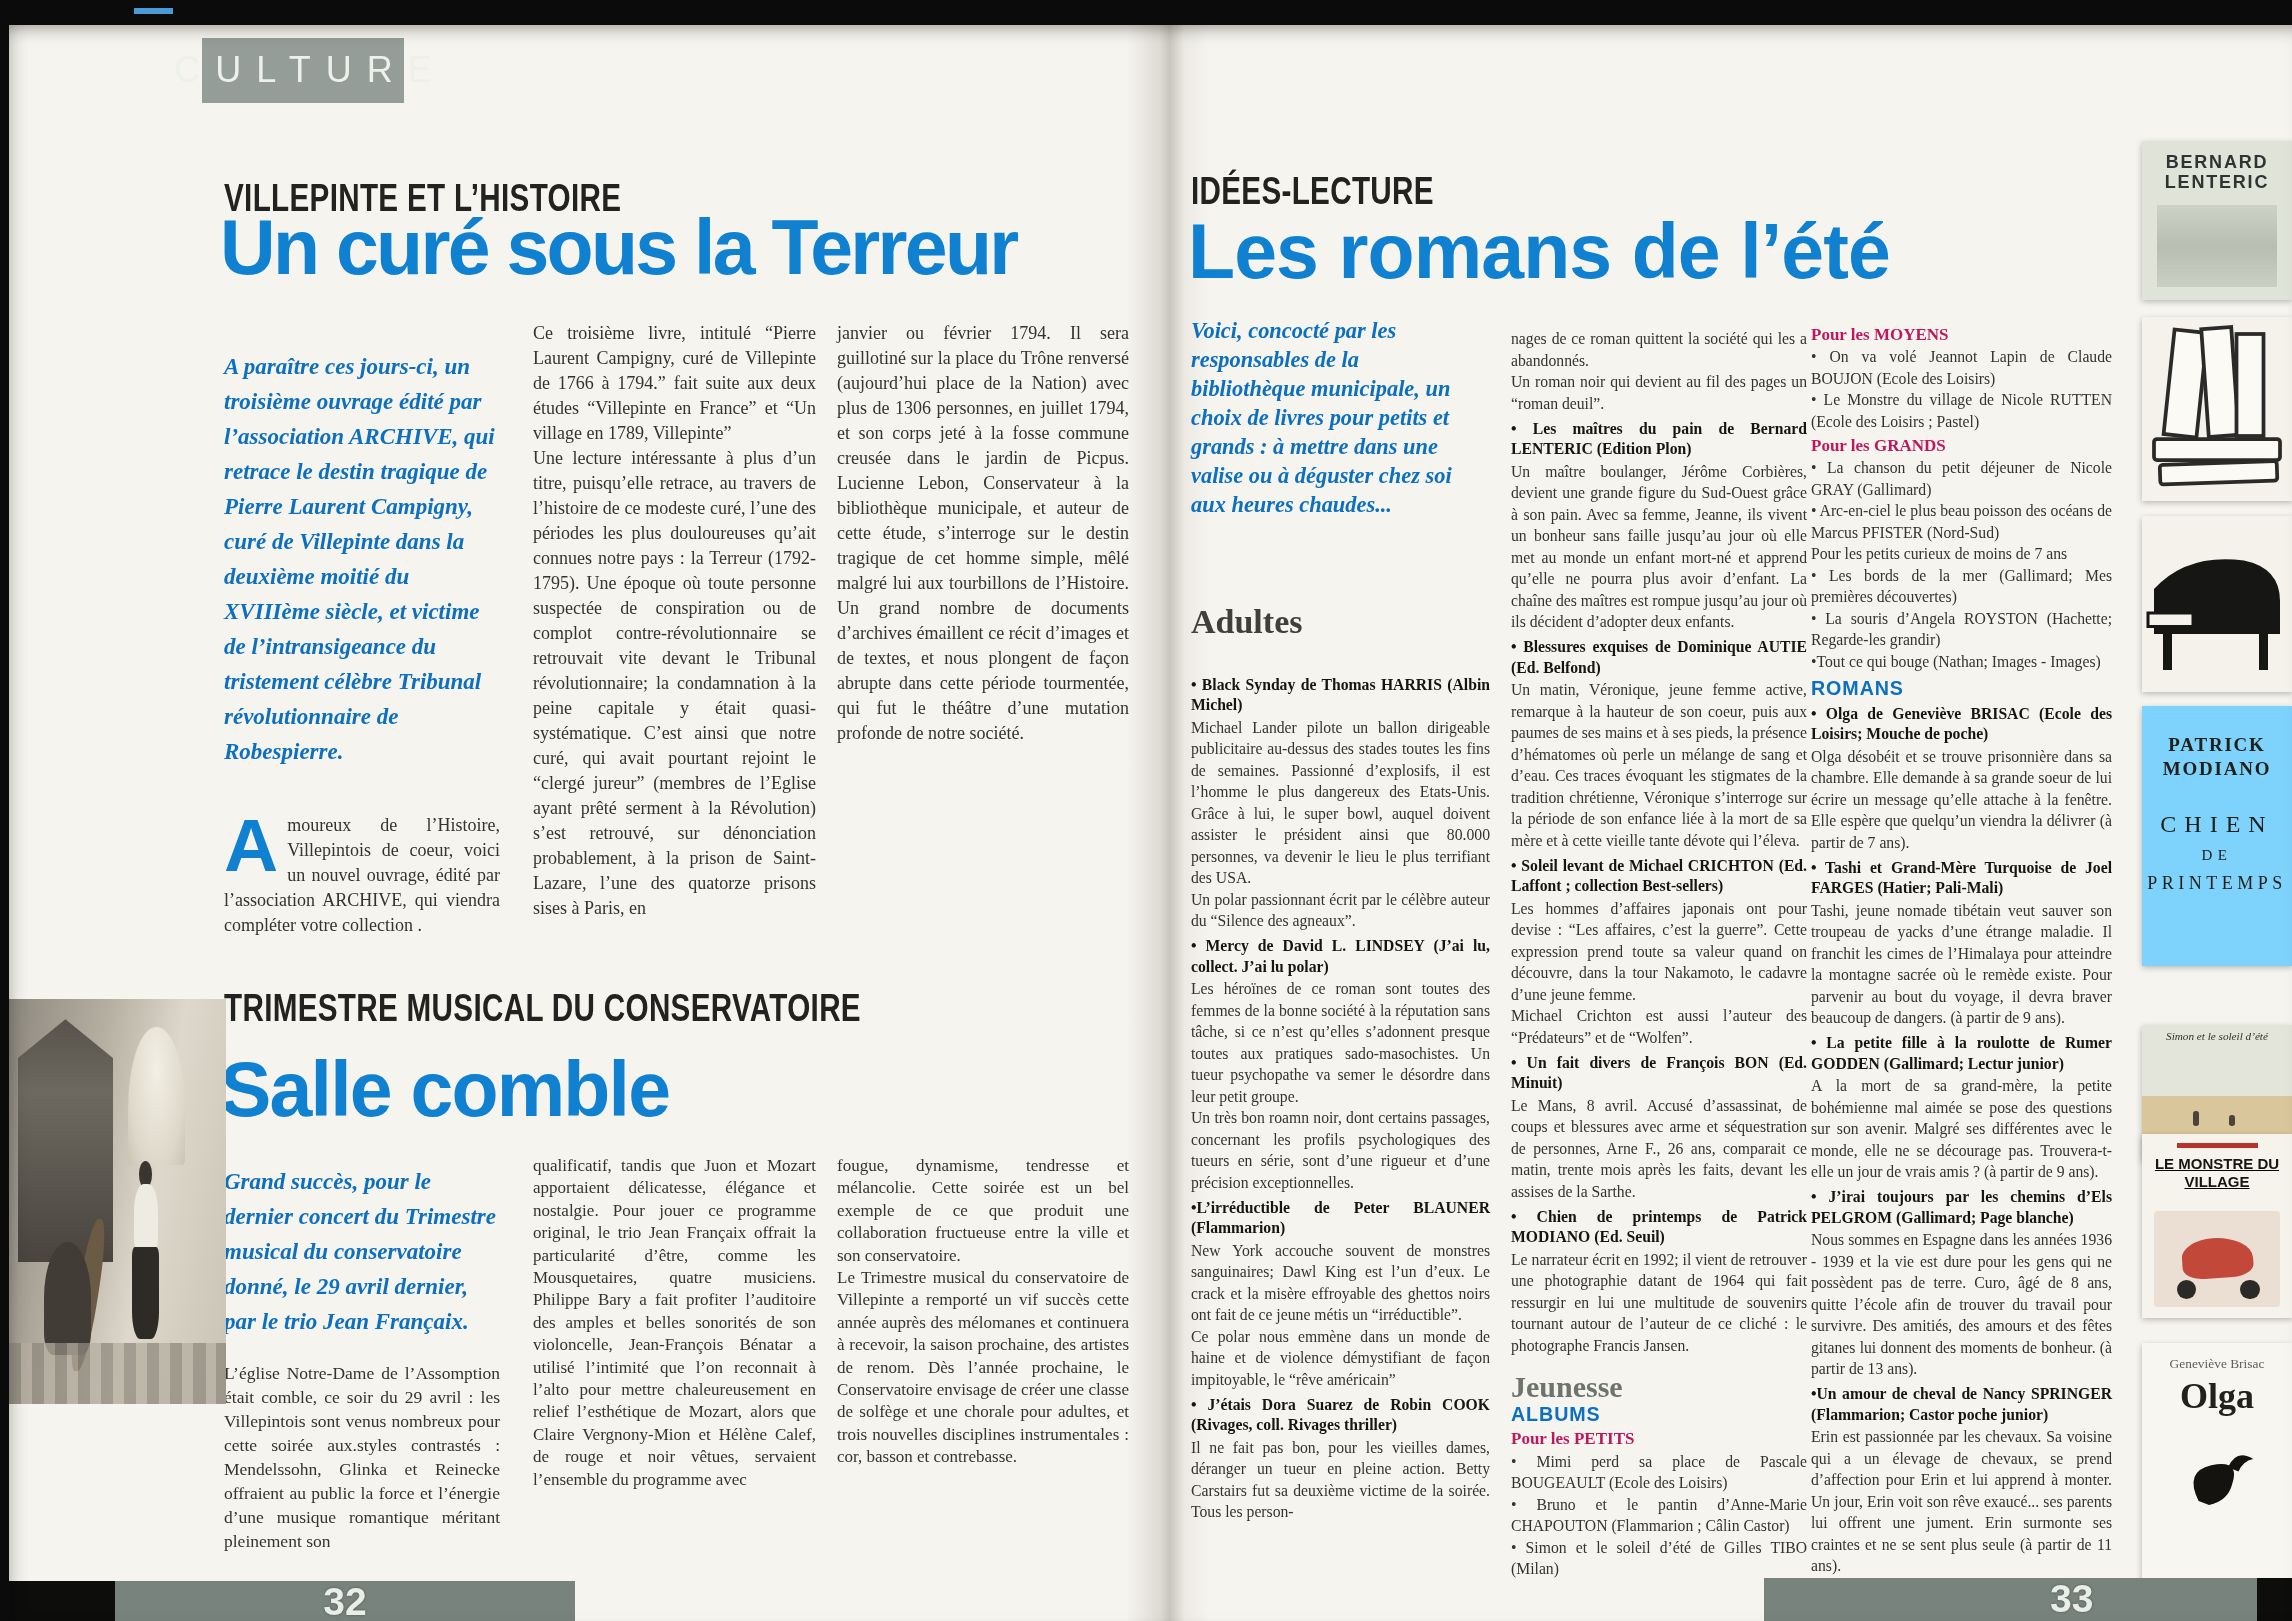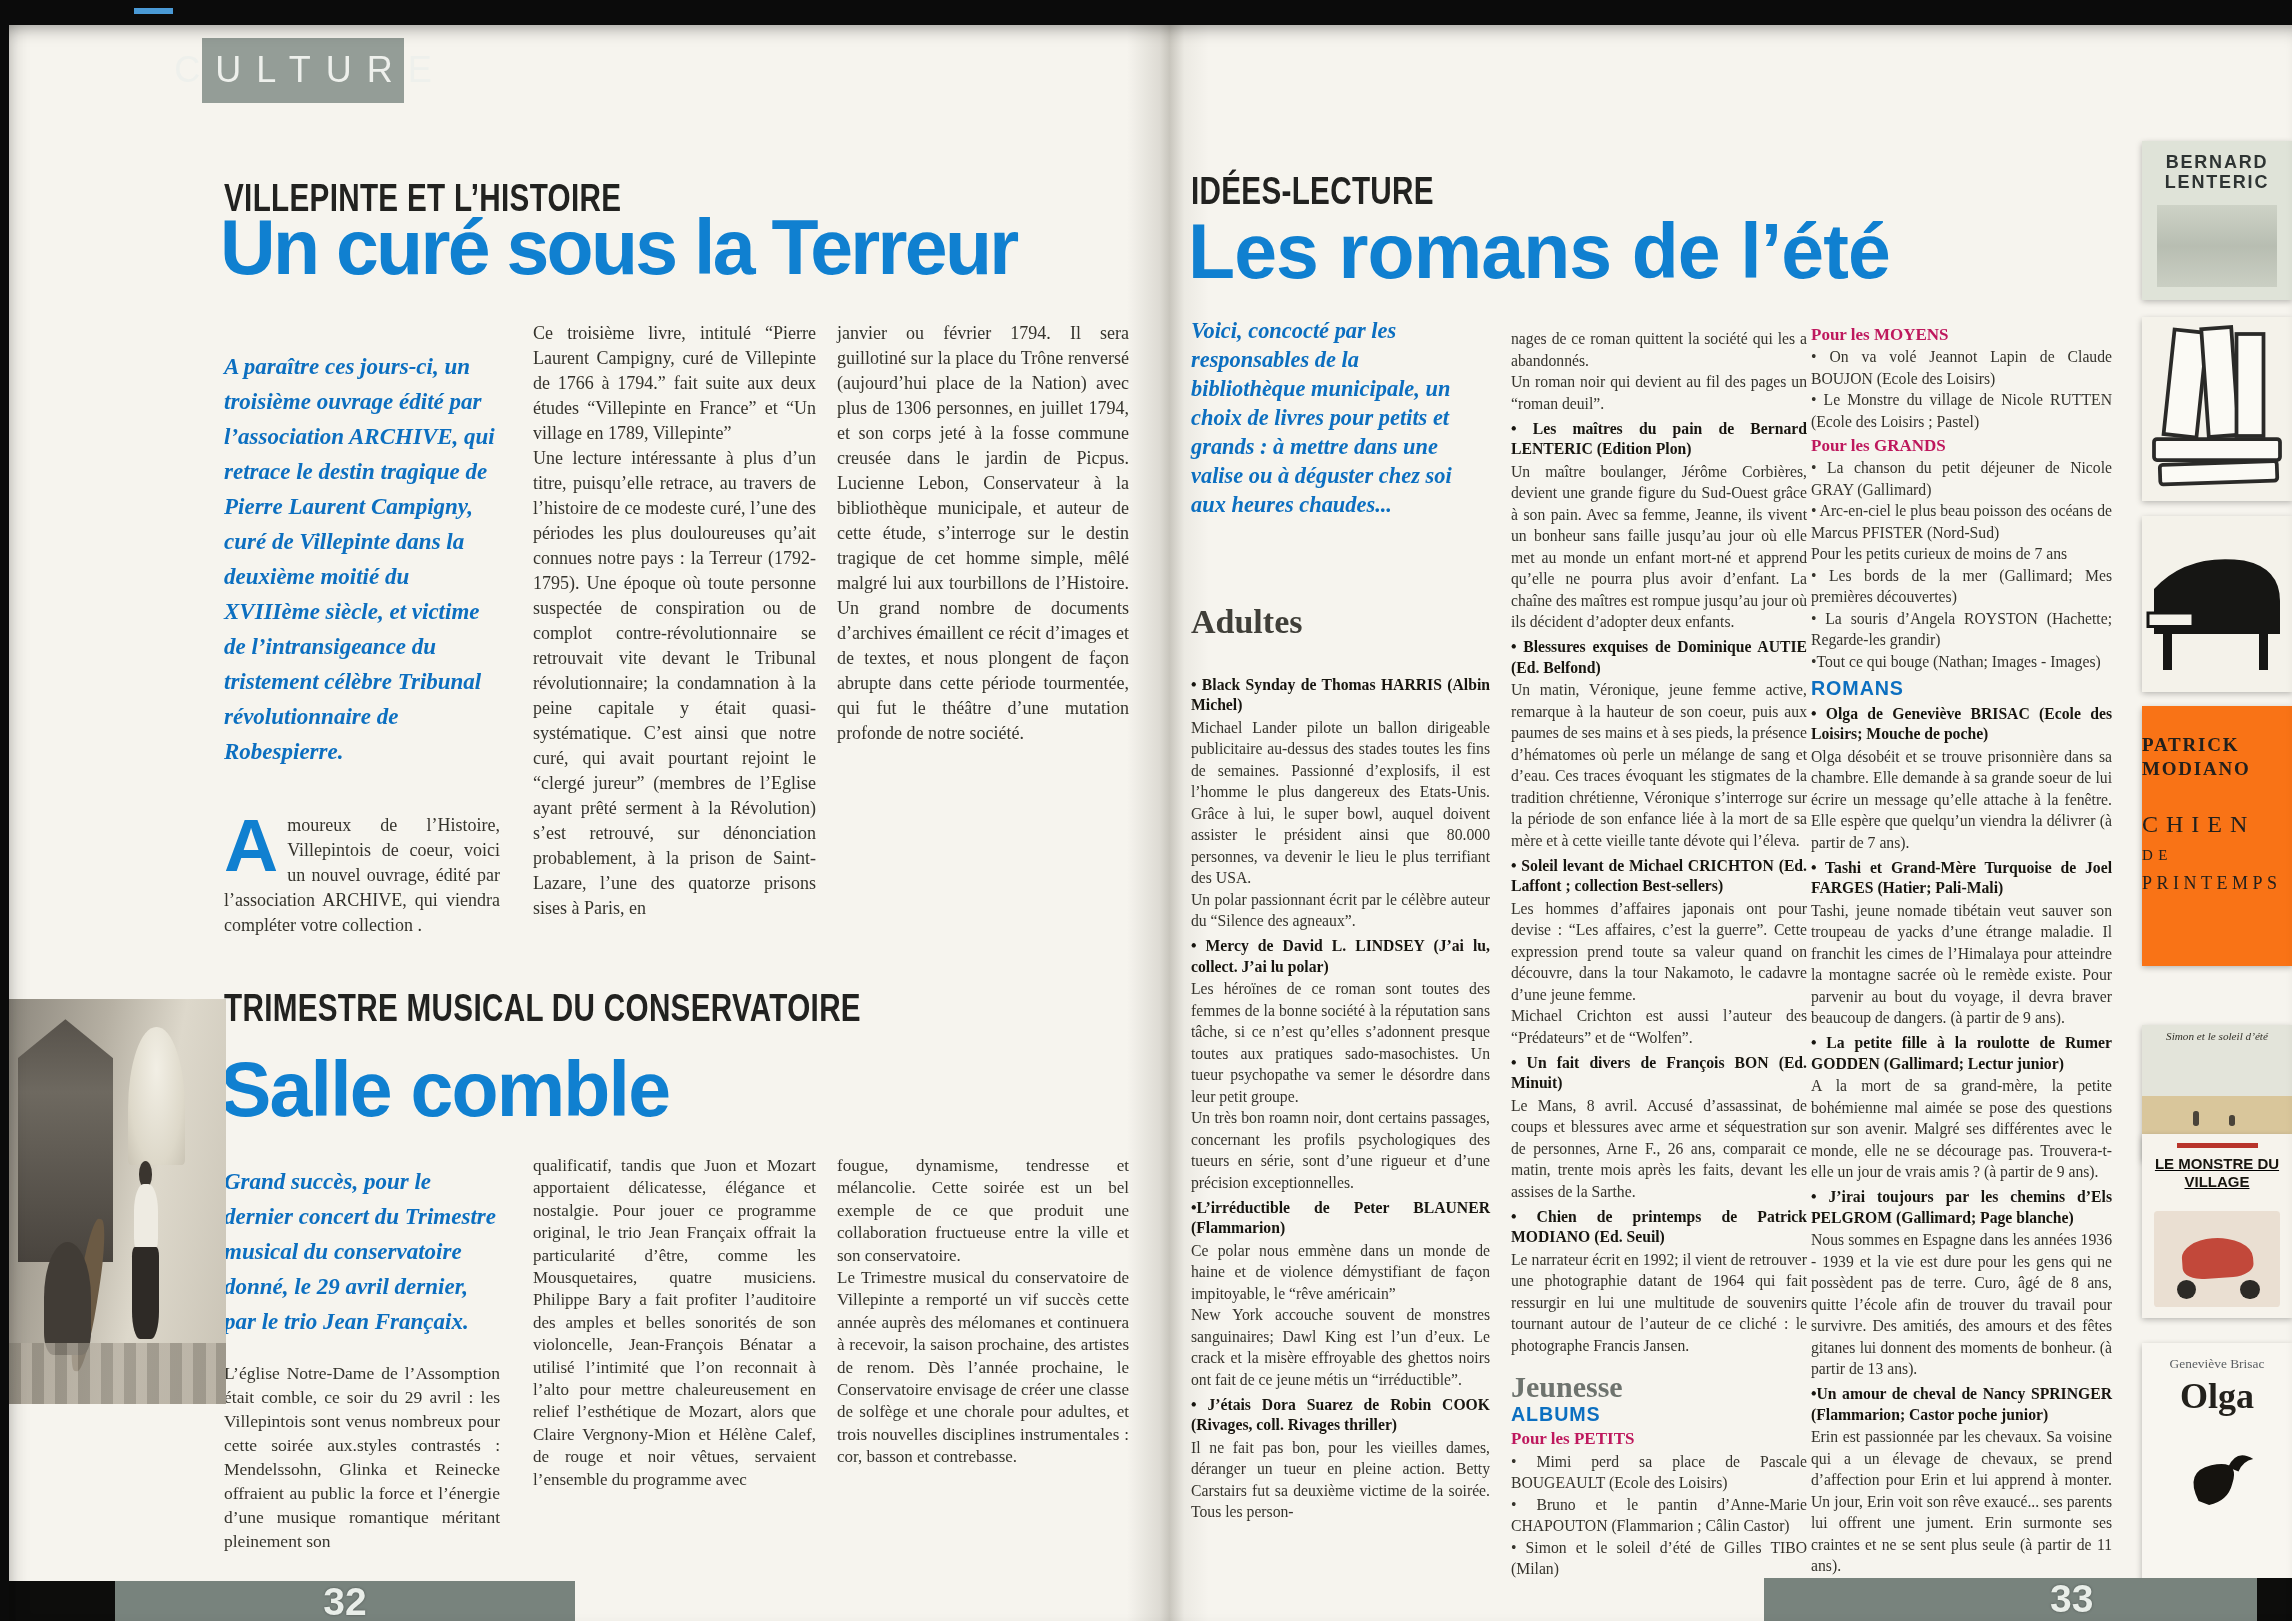--- a/index.html
+++ b/index.html
@@ -73,21 +73,21 @@
   
   .cov{position:absolute;left:2133px;width:150px;box-shadow:0 1.8px 6.3px rgba(0,0,0,.28);overflow:hidden;}
   .cov-lenteric{top:116px;height:159px;background:#dfe3d8;}
   .lent-author{margin:10.7px 7.2px 0;text-align:center;font-family:"Liberation Sans",sans-serif;
      font-weight:700;font-size:18px;letter-spacing:1.8px;color:#2e3433;line-height:1.15;}
   .lent-art{position:absolute;left:10%;bottom:8%;width:80%;height:52%;
      background:linear-gradient(180deg,#c9cec2,#aeb4a8 50%,#c5cabe);opacity:.8;}
   .cov-books{top:292px;height:184px;background:#f4f2ea;}
   .cov-piano{top:491px;height:176px;background:#f4f2ea;}
   .cov svg{display:block;width:100%;height:100%;}
-  .cov-modiano{top:681px;height:260px;background:#f97316;text-align:left;color:#23201c;}
+  .cov-modiano{top:681px;height:260px;background:#7dd3fc;text-align:center;color:#23201c;}
   .mod-author{margin-top:27px;font-weight:700;font-size:19px;letter-spacing:1.8px;line-height:1.25;}
   .mod-t1{margin-top:30px;font-size:24px;letter-spacing:8px;}
   .mod-t2{margin-top:9px;font-size:15px;letter-spacing:5.4px;}
   .mod-t3{margin-top:9px;font-size:18px;letter-spacing:4.5px;}
   .cov-simon{top:955px;height:136px;background:linear-gradient(180deg,#e3e4da 0 52%,#d9c69b 52% 100%);margin-top:45px;}
   .simon-cap{margin:5.4px 5.4px 0;font-size:11.2px;font-style:italic;color:#333129;text-align:center;}
   .simon-fig{position:absolute;bottom:26%;width:6.3px;height:14.3px;background:#4a443a;border-radius:2.7px;}
   .cov-monstre{top:1109px;height:184px;background:#f6f3ec;text-align:center;text-decoration:underline;}
   .mon-rule{width:54%;height:4.5px;background:#b8342a;margin:9px auto 7.2px;}
   .mon-title{font-family:"Liberation Sans",sans-serif;font-weight:700;font-size:15px;color:#17150f;line-height:1.2;margin:0 7.2px;}
@@ -183,22 +183,22 @@
         <p>Michael Lander pilote un ballon dirigeable publicitaire au-dessus des stades toutes les fins de semaines. Passionné d’explosifs, il est l’homme le plus dangereux des Etats-Unis. Grâce à lui, le super bowl, auquel doivent assister le président ainsi que 80.000 personnes, va devenir le lieu le plus terrifiant des USA.</p>
         <p>Un polar passionnant écrit par le célèbre auteur du “Silence des agneaux”.</p>
       </div>
       <div class="entry">
         <div class="ehead">• Mercy de David L. LINDSEY (J’ai lu, collect. J’ai lu polar)</div>
         <p>Les héroïnes de ce roman sont toutes des femmes de la bonne société à la réputation sans tâche, si ce n’est qu’elles s’adonnent presque toutes aux pratiques sado-masochistes. Un tueur psychopathe va semer le désordre dans leur petit groupe.</p>
         <p>Un très bon roamn noir, dont certains passages, concernant les profils psychologiques des tueurs en série, sont d’une rigueur et d’une précision exceptionnelles.</p>
       </div>
       <div class="entry">
         <div class="ehead">•L’irréductible de Peter BLAUNER (Flammarion)</div>
+        <p>New York accouche souvent de monstres sanguinaires; Dawl King est l’un d’eux. Le crack et la misère effroyable des ghettos noirs ont fait de ce jeune métis un “irréductible”.</p>
         <p>Ce polar nous emmène dans un monde de haine et de violence démystifiant de façon impitoyable, le “rêve américain”</p>
-        <p>New York accouche souvent de monstres sanguinaires; Dawl King est l’un d’eux. Le crack et la misère effroyable des ghettos noirs ont fait de ce jeune métis un “irréductible”.</p>
       </div>
       <div class="entry">
         <div class="ehead">• J’étais Dora Suarez de Robin COOK (Rivages, coll. Rivages thriller)</div>
         <p>Il ne fait pas bon, pour les vieilles dames, déranger un tueur en pleine action. Betty Carstairs fut sa deuxième victime de la soirée. Tous les person-</p>
       </div>
     </div>
 
     <div class="bodycol rp" style="left:1502px;top:303px;width:296px;">
       <p>nages de ce roman quittent la société qui les a abandonnés.</p>
       <p>Un roman noir qui devient au fil des pages un “roman deuil”.</p>

